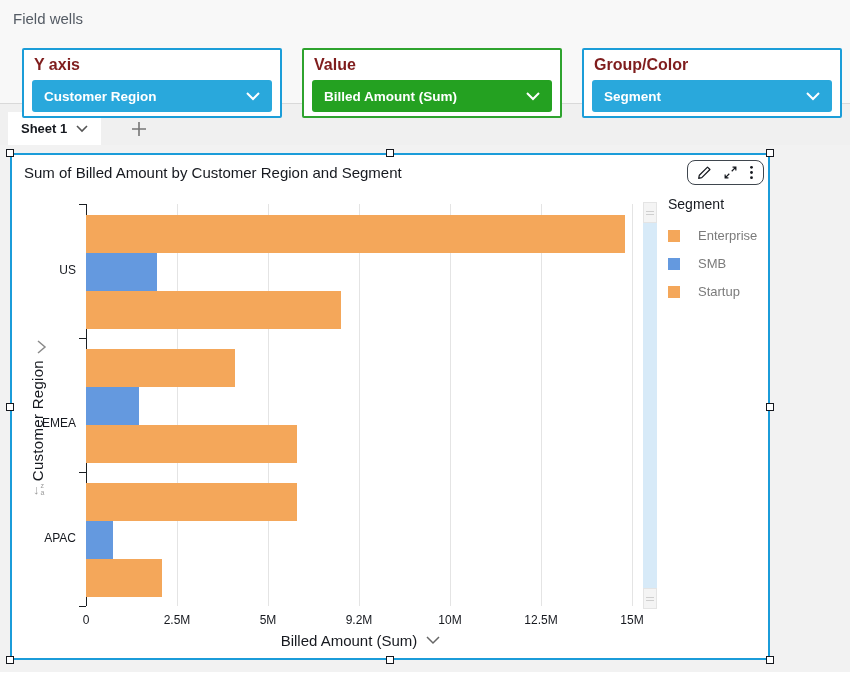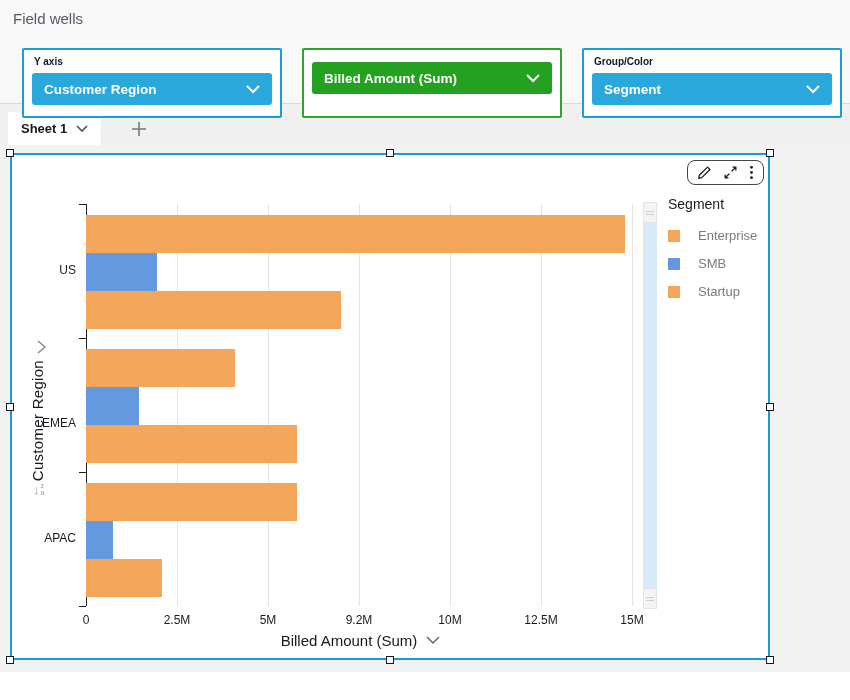--- a/index.html
+++ b/index.html
@@ -6,21 +6,21 @@
   html,body { width:850px; height:700px; overflow:hidden;
     font-family:"Liberation Sans", sans-serif; background:#fff; }
 
   
   .fw-panel { height:104px; background:#f8f8f8; border-bottom:1px solid #d9d9d9; position:relative; }
   .fw-title { position:absolute; left:13px; top:10px; font-size:15px; color:#545b64; }
   .fw-row { position:absolute; left:22px; top:48px; display:flex; gap:20px; }
   .well { width:260px; height:70px; background:#fff; border:2px solid; border-radius:2px; padding:6px 8px 0 8px; }
   .well.blue  { border-color:#1b9dd8; }
   .well.green { border-color:#2ea32e; }
-  .well-label { font-size:10px; font-weight:bold; color:#0f172a; margin-left:2px; }
+  .well-label { font-size:16px; font-weight:bold; color:#7f1d1d; margin-left:2px; }
   .pill { margin-top:6px; height:32px; border-radius:3px; display:flex; align-items:center;
           justify-content:space-between; padding:0 12px; cursor:pointer; }
   .pill.blue  { background:#29a8dc; }
   .pill.green { background:#24a121; }
   .pill-text { color:#fff; font-weight:bold; font-size:13.5px; }
 
   
   .tab-bar { height:41px; background:#f0f0f0; display:flex; align-items:flex-end; padding-left:8px;gap:19px; }
   .sheet-tab { height:33px; background:#fff; display:flex; align-items:center; gap:9px;
                padding:0 13px; cursor:pointer; }
@@ -86,20 +86,21 @@
       <div class="well-label">Y axis</div>
       <div class="pill blue">
         <span class="pill-text">Customer Region</span>
         <svg width="14" height="9" viewBox="0 0 14 9">
             <polyline points="1,1 7,7 13,1" fill="none" stroke="#fff" stroke-width="2"></polyline>
           </svg>
       </div>
     </div>
 
     <div class="well green">
+      <div class="well-label">Value</div>
       <div class="pill green">
         <span class="pill-text">Billed Amount (Sum)</span>
         <svg width="14" height="9" viewBox="0 0 14 9">
             <polyline points="1,1 7,7 13,1" fill="none" stroke="#fff" stroke-width="2"></polyline>
           </svg>
       </div>
     </div>
 
     <div class="well blue">
       <div class="well-label">Group/Color</div>
@@ -133,20 +134,21 @@
 
     <div class="handle" style="left:-6px;top:-6px"></div>
     <div class="handle" style="left:calc(50% - 4px);top:-6px"></div>
     <div class="handle" style="right:-6px;top:-6px"></div>
     <div class="handle" style="left:-6px;top:calc(50% - 4px)"></div>
     <div class="handle" style="right:-6px;top:calc(50% - 4px)"></div>
     <div class="handle" style="left:-6px;bottom:-6px"></div>
     <div class="handle" style="left:calc(50% - 4px);bottom:-6px"></div>
     <div class="handle" style="right:-6px;bottom:-6px"></div>
 
+    <div class="visual-title">Sum of Billed Amount by Customer Region and Segment</div>
 
     <div class="visual-toolbar">
       <svg width="15" height="15" viewBox="0 0 16 16">
           <path d="M11.2 2.2l2.6 2.6-8.7 8.7-3.3.7.7-3.3z" fill="none" stroke="#16191f" stroke-width="1.3" stroke-linejoin="round"></path>
         </svg>
       <svg width="15" height="15" viewBox="0 0 16 16" stroke="#16191f" stroke-width="1.3" fill="none">
           <path d="M9.3 6.7l4.4-4.4M10.2 2.3h3.5v3.5M6.7 9.3l-4.4 4.4M5.8 13.7H2.3v-3.5"></path>
         </svg>
       <svg width="5" height="15" viewBox="0 0 5 16">
           <circle cx="2.5" cy="2.5" r="1.5" fill="#16191f"></circle>

